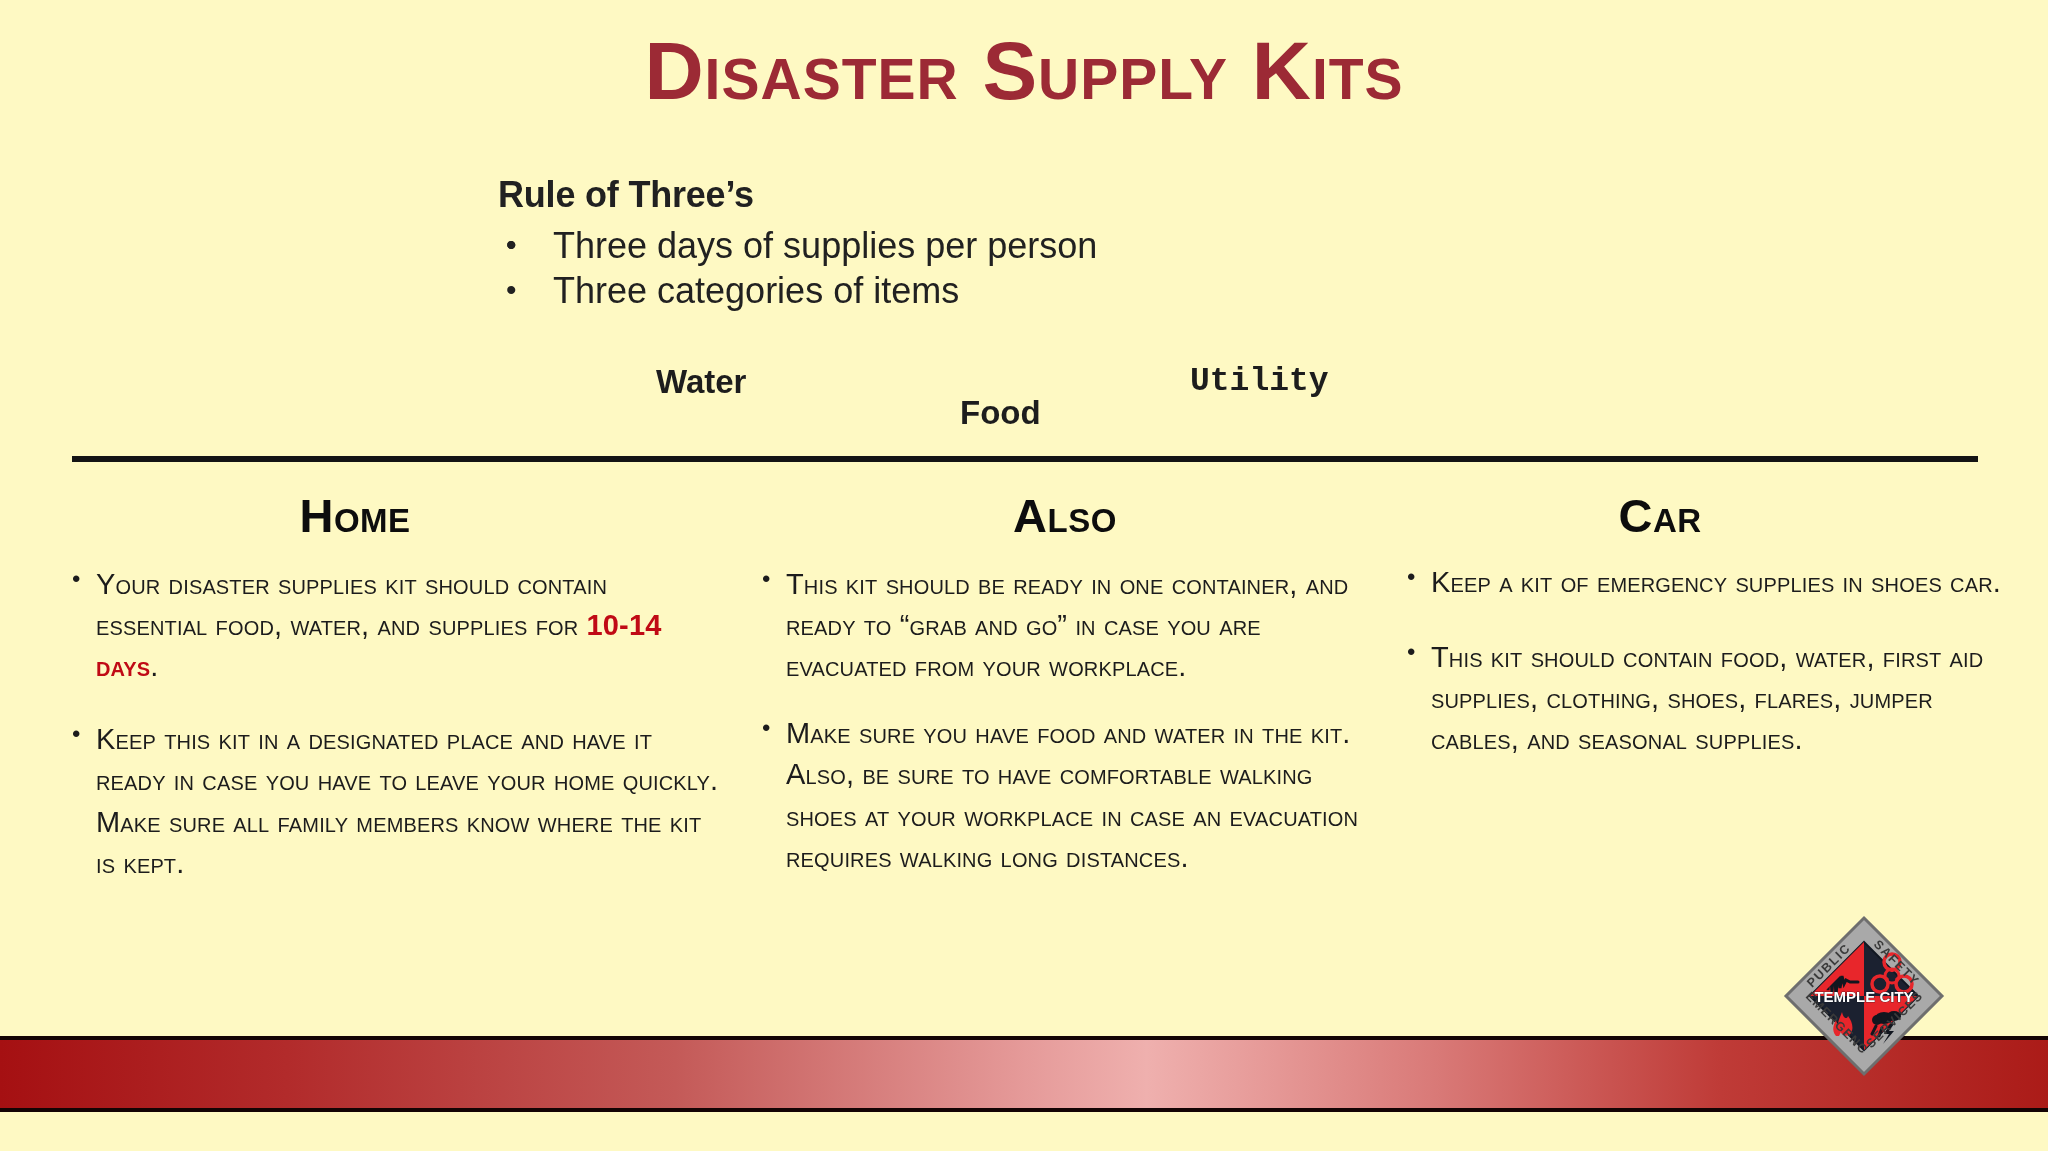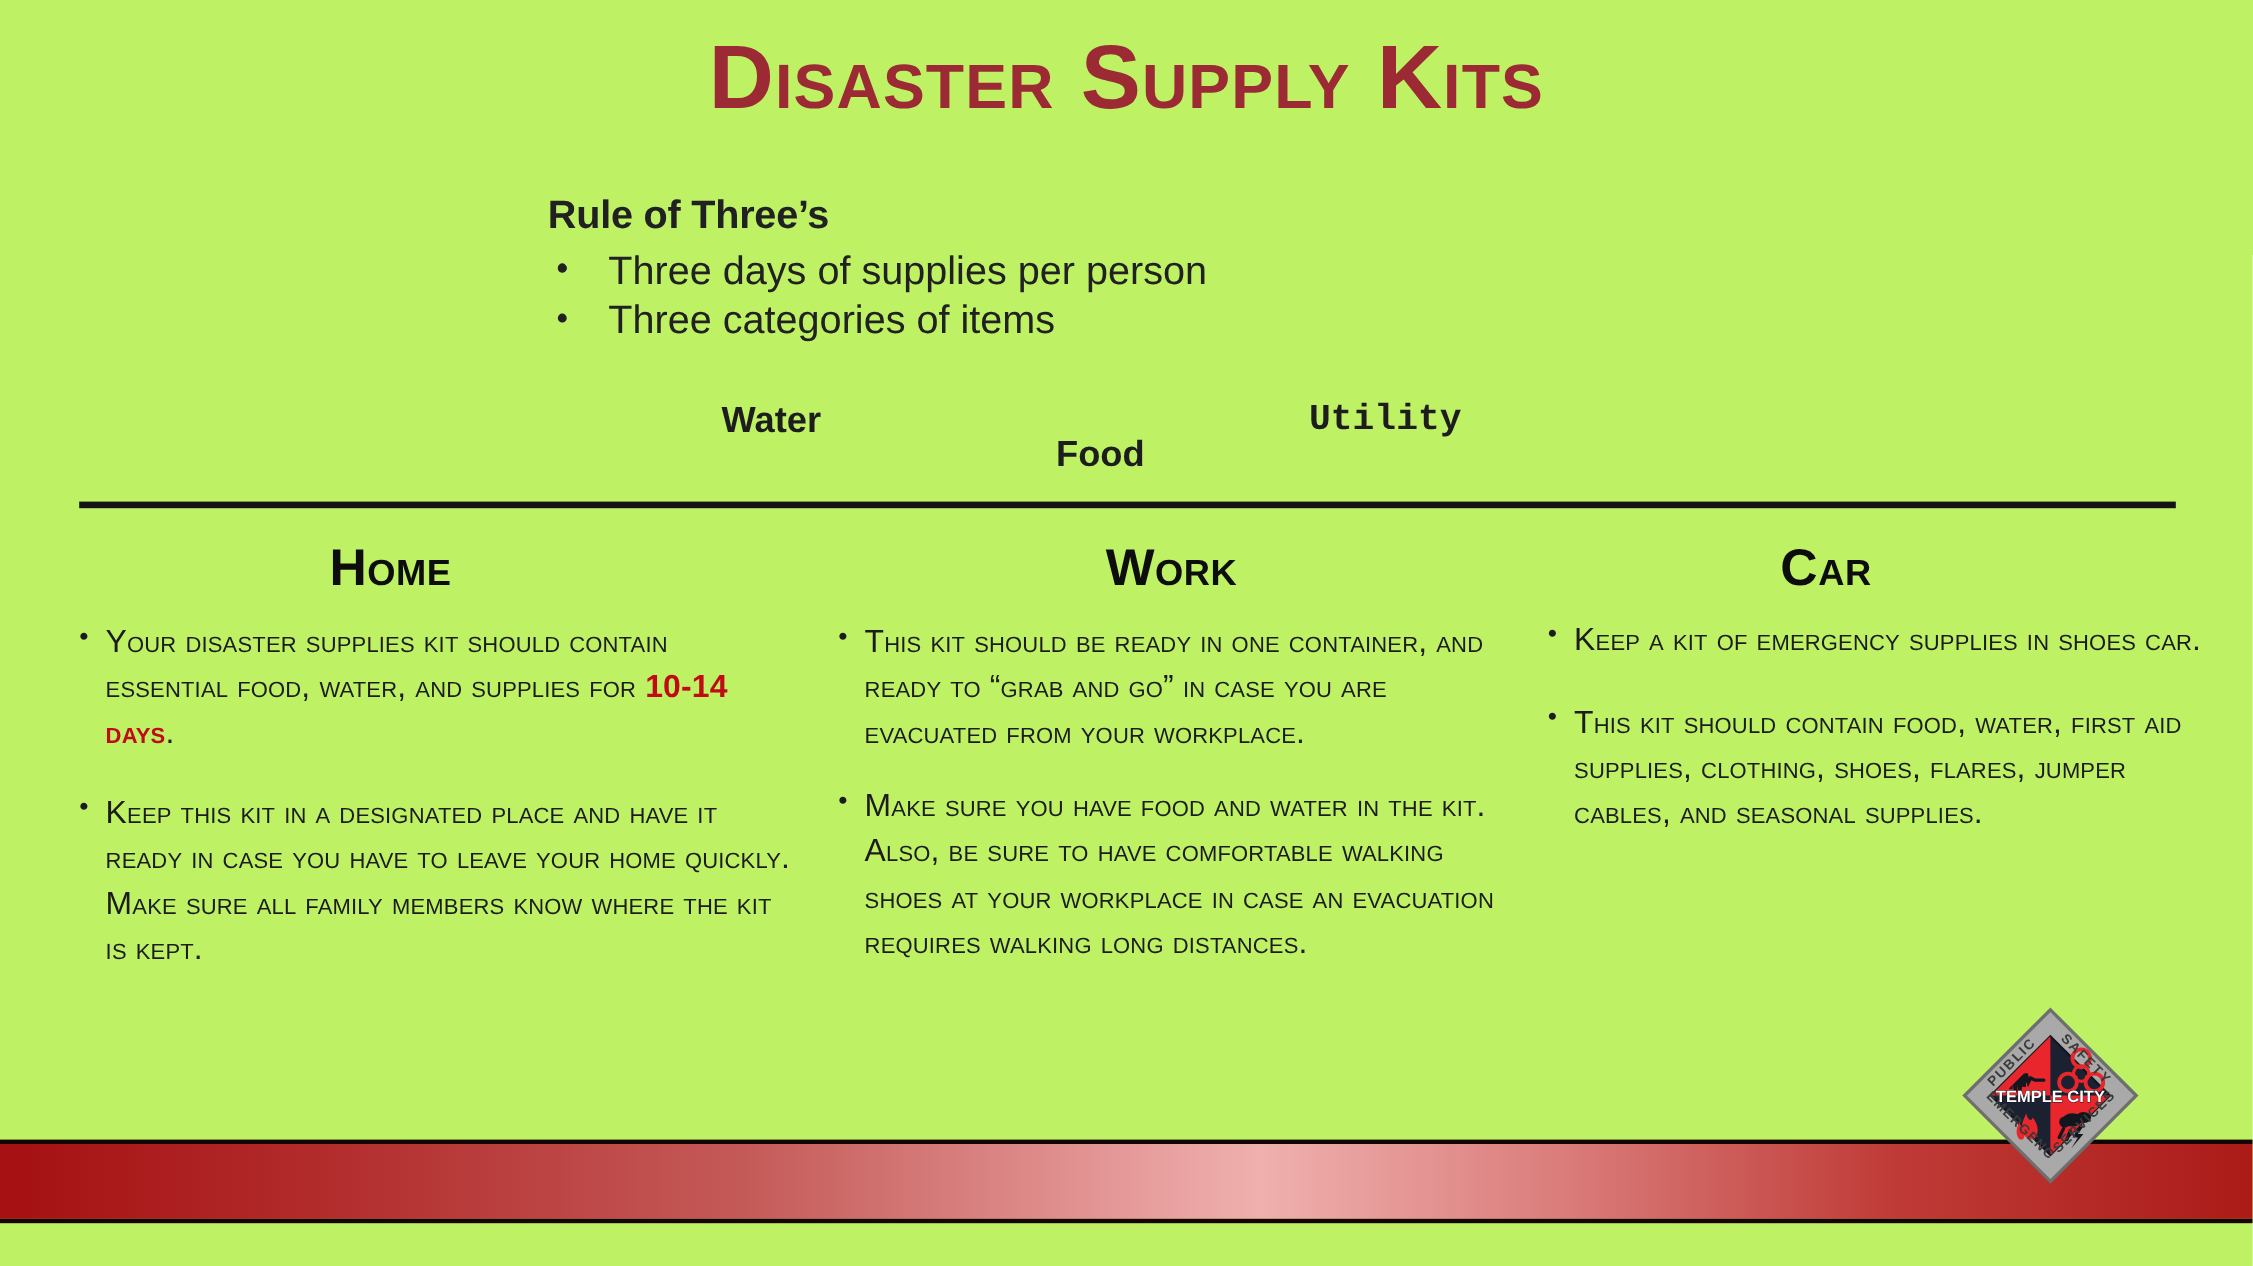--- a/index.html
+++ b/index.html
@@ -7,21 +7,21 @@
     padding: 0;
     background: #ffffff;
   }
   body {
     font-family: "Liberation Sans", sans-serif;
   }
   .slide {
     position: relative;
     width: 2048px;
     height: 1151px;
-    background: #bef264;
+    background: #fef9c3;
     overflow: hidden;
   }
 
   
   .slide-title {
     position: absolute;
     left: 0;
     top: 28px;
     width: 2048px;
     text-align: center;
@@ -231,21 +231,21 @@
         <li>
           <span class="bdot">•</span><span>Your disaster supplies kit should contain essential food, water, and supplies for </span><span class="hl">10-14 days</span><span>.</span>
         </li>
         <li>
           <span class="bdot">•</span><span>Keep this kit in a designated place and have it ready in case you have to leave your home quickly. Make sure all family members know where the kit is kept.</span>
         </li>
       </ul>
     </div>
 
     <div class="col col-work">
-      <div class="col-header">Work</div>
+      <div class="col-header">Also</div>
       <ul class="bullets">
         <li>
           <span class="bdot">•</span><span>This kit should be ready in one container, and ready to “grab and go” in case you are evacuated from your workplace.</span>
         </li>
         <li>
           <span class="bdot">•</span><span>Make sure you have food and water in the kit. Also, be sure to have comfortable walking shoes at your workplace in case an evacuation requires walking long distances.</span>
         </li>
       </ul>
     </div>
 

